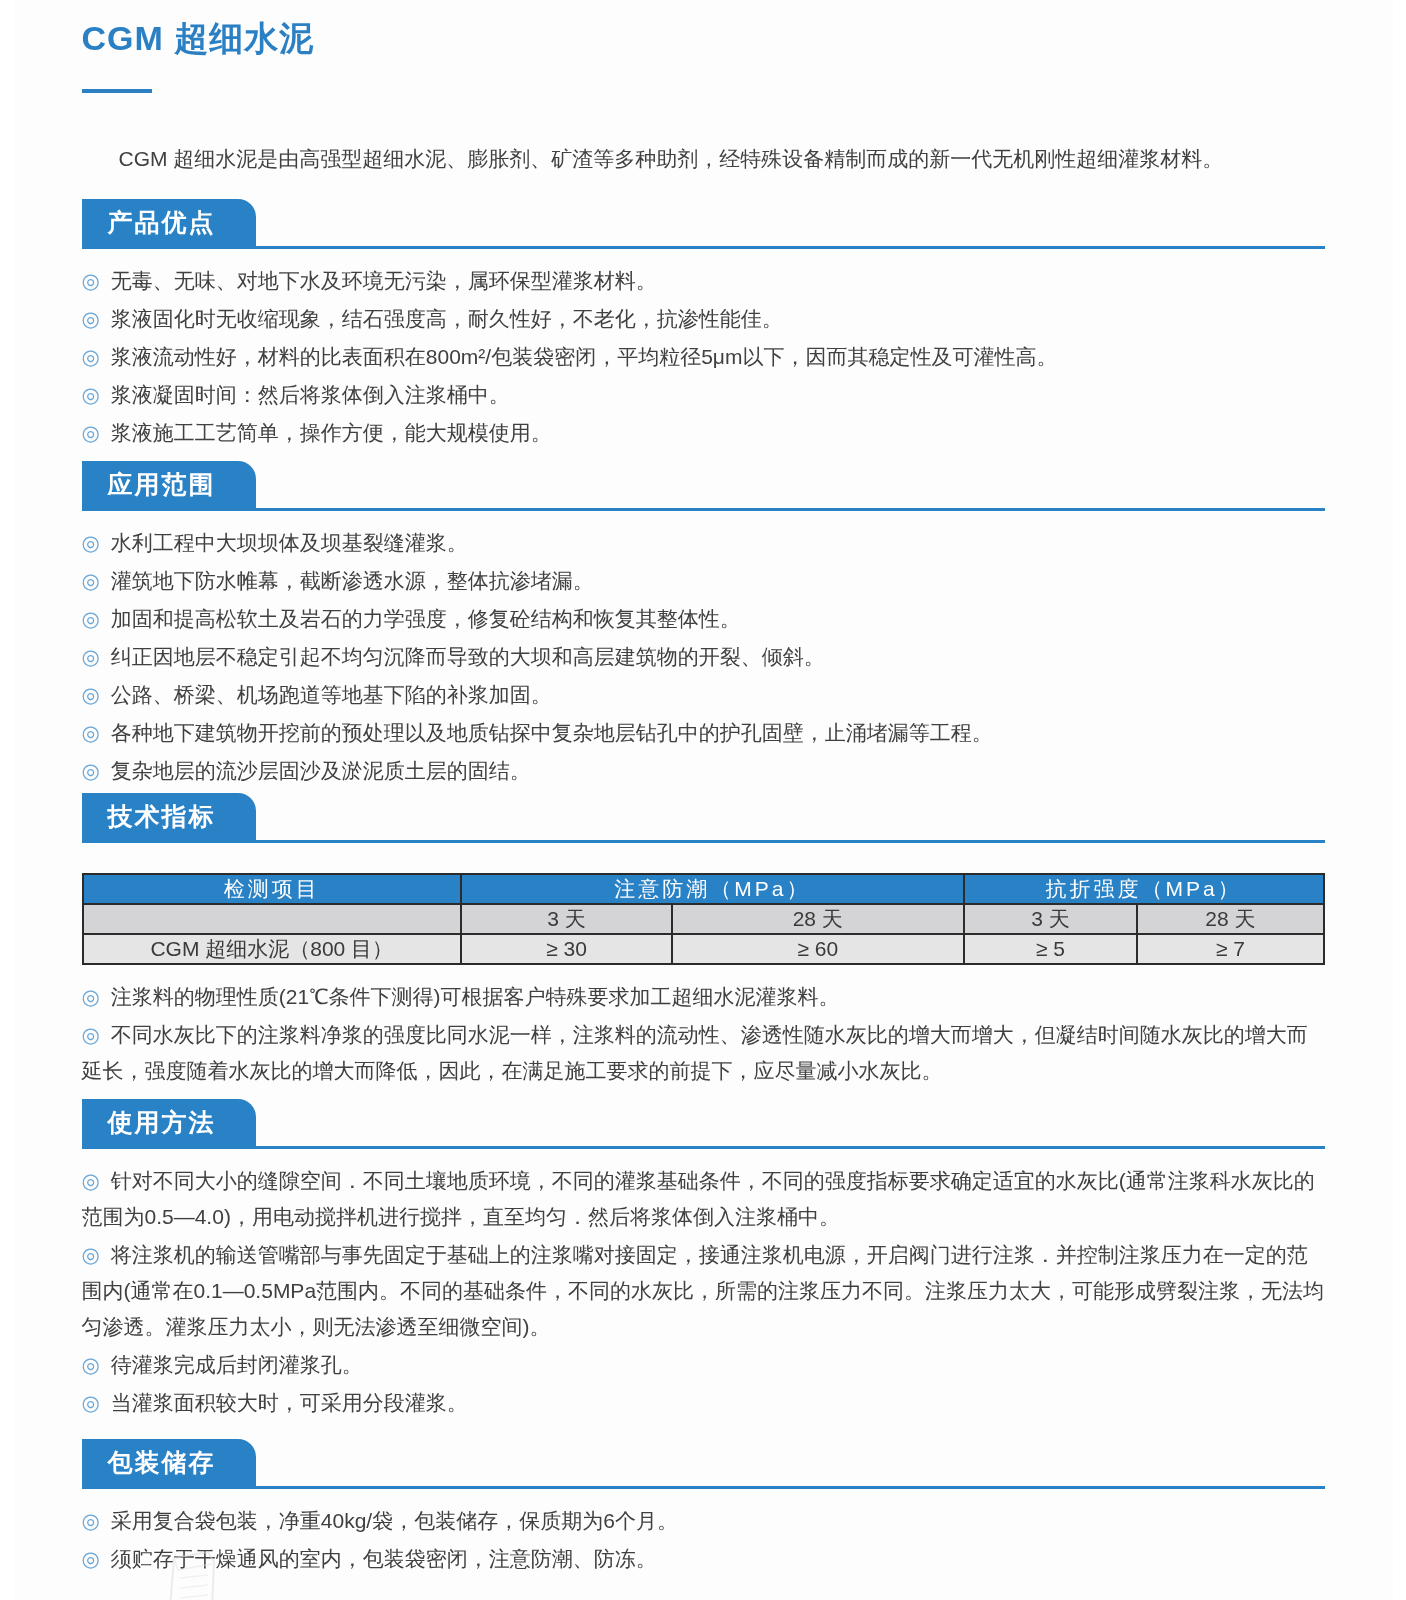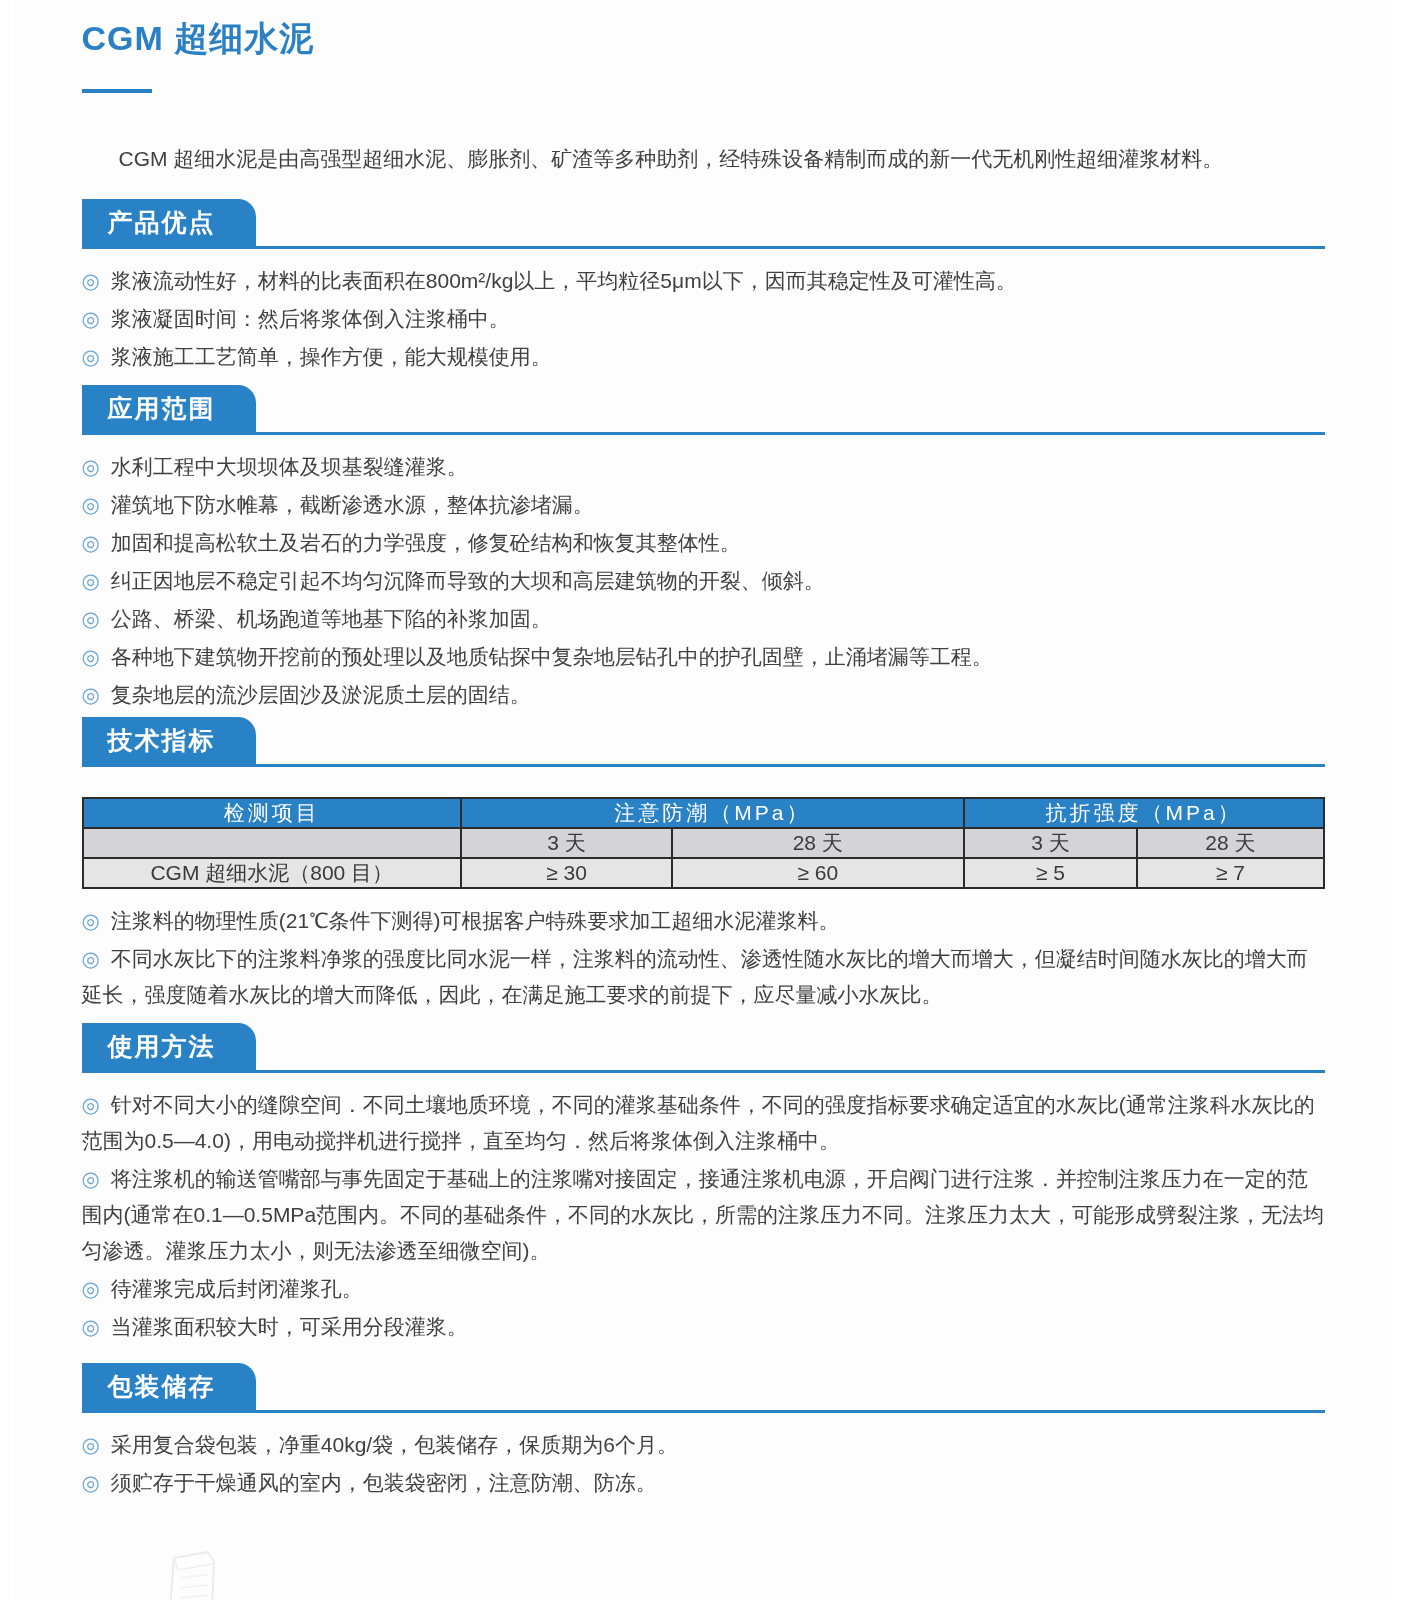--- a/index.html
+++ b/index.html
@@ -53,21 +53,23 @@
   <h1 class="page-title">CGM 超细水泥</h1>
   <div class="title-underline"></div>
 
   <p class="intro">CGM 超细水泥是由高强型超细水泥、膨胀剂、矿渣等多种助剂，经特殊设备精制而成的新一代无机刚性超细灌浆材料。</p>
 
   <div class="section sec-advantages">
     <div class="section-head">
       <span class="section-banner">产品优点</span>
     </div>
     <ul class="bullets">
-      <li class="bullet"><span class="bi">◎</span><span>浆液流动性好，材料的比表面积在800m²/kg以上，平均粒径5μm以下，因而其稳定性及可灌性高。</span></li>
+      <li class="bullet"><span class="bi">◎</span><span>无毒、无味、对地下水及环境无污染，属环保型灌浆材料。</span></li>
+      <li class="bullet"><span class="bi">◎</span><span>浆液固化时无收缩现象，结石强度高，耐久性好，不老化，抗渗性能佳。</span></li>
+      <li class="bullet"><span class="bi">◎</span><span>浆液流动性好，材料的比表面积在800m²/包装袋密闭，平均粒径5μm以下，因而其稳定性及可灌性高。</span></li>
       <li class="bullet"><span class="bi">◎</span><span>浆液凝固时间：然后将浆体倒入注浆桶中。</span></li>
       <li class="bullet"><span class="bi">◎</span><span>浆液施工工艺简单，操作方便，能大规模使用。</span></li>
     </ul>
   </div>
 
   <div class="section sec-applications">
     <div class="section-head">
       <span class="section-banner">应用范围</span>
     </div>
     <ul class="bullets">

